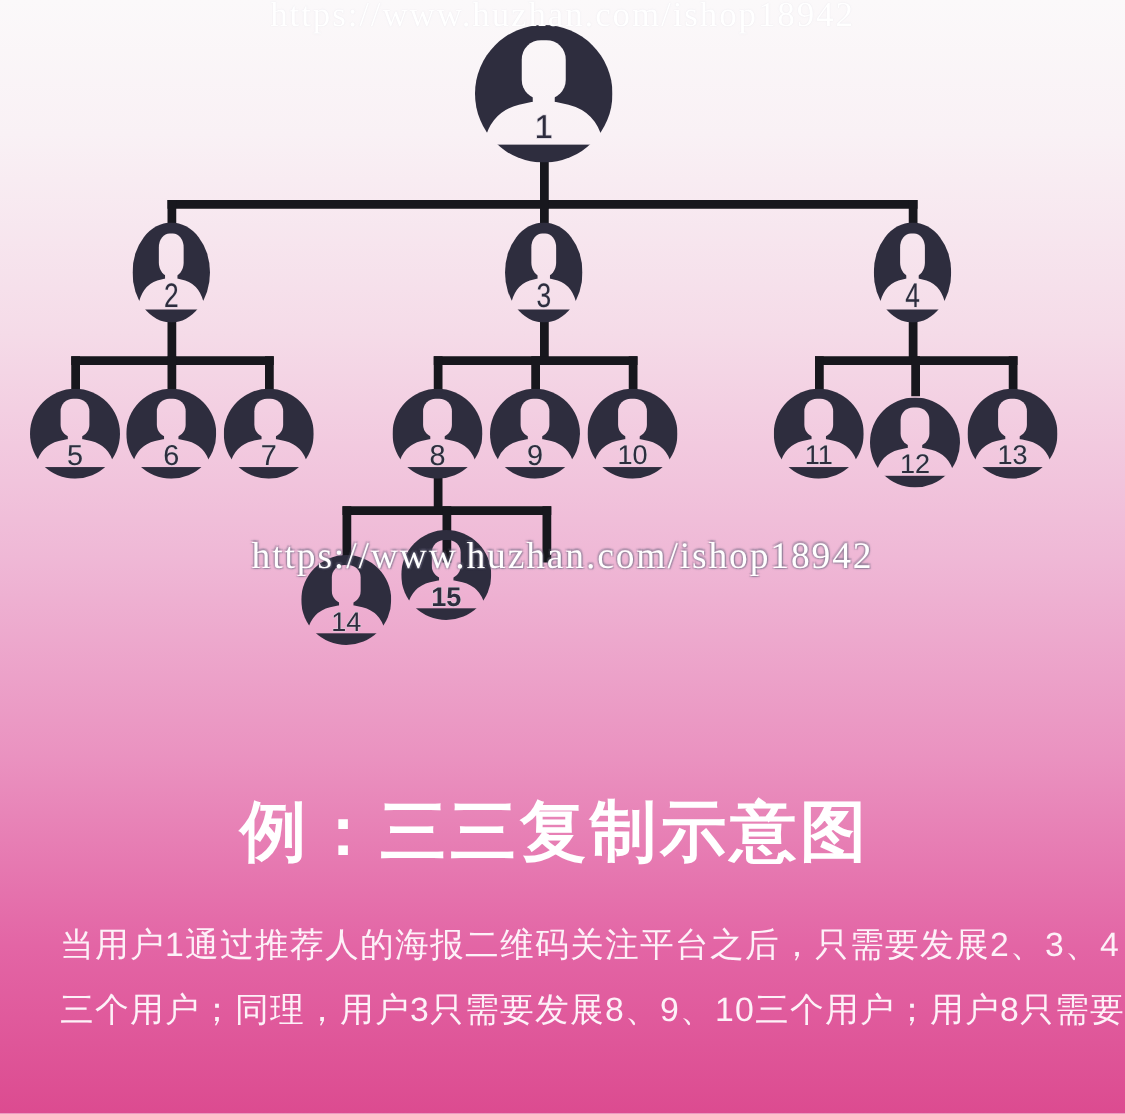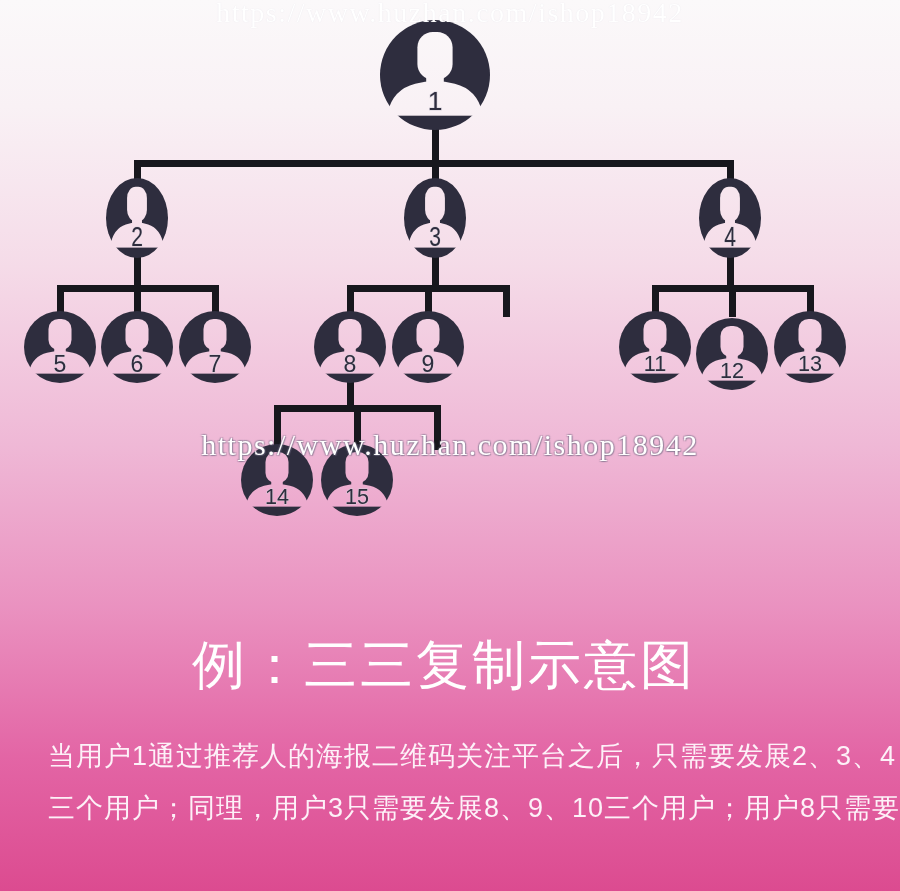--- a/index.html
+++ b/index.html
@@ -21,21 +21,21 @@
     z-index:30;pointer-events:none;
   }
   .watermark.top{top:-3px;font-size:28px;text-shadow:0 0 1px rgba(190,190,205,.35);}
   .watermark.mid{
     top:428px;font-size:30px;
     text-shadow:1px 1px 1px rgba(110,105,130,.55),-1px -1px 1px rgba(110,105,130,.35),
                 1px -1px 1px rgba(110,105,130,.35),-1px 1px 1px rgba(110,105,130,.35);
   }
   .title{
     position:absolute;left:0;right:12px;top:630px;margin:0;
-    text-align:center;color:#ffffff;font-size:53px;font-weight:normal;
+    text-align:center;color:#ffffff;font-size:53px;font-weight:bold;
     letter-spacing:3px;z-index:20;
   }
   .desc{
     position:absolute;left:48px;right:44px;top:730px;
     color:#fdf1f8;font-size:27px;line-height:52px;letter-spacing:1px;
     z-index:20;
   }
   .desc div{white-space:nowrap;}
 </style>
 </head>
@@ -198,20 +198,35 @@
          <rect x="34" y="11" width="32" height="43" rx="14" fill="#000"></rect>
          <rect x="42" y="44" width="16" height="17" fill="#000"></rect>
          <path d="M7,84 Q12,63 32,58 Q41,55.5 50,55.5 Q59,55.5 68,58 Q88,63 93,84 Z" fill="#000"></path>
          <rect x="0" y="79" width="100" height="8" fill="#000"></rect>
        </mask>
      </defs>
      <circle cx="50" cy="50" r="50" fill="#2e2d3e" mask="url(#m9)"></circle>
      <text x="50" y="85" text-anchor="middle" font-size="32" font-family="Liberation Sans, DejaVu Sans, sans-serif" fill="#2e2d3e" stroke="#d8d2dc" stroke-width="1.1" paint-order="stroke">9</text>
    </svg>
       </div>
+      <div class="node" style="left: 470px; top: 311px; width: 72px; height: 72px; z-index: 10;">
+        <svg viewBox="0 0 100 100" preserveAspectRatio="none">
+     <defs>
+       <mask id="m10">
+         <rect x="-2" y="-2" width="104" height="104" fill="#fff"></rect>
+         <rect x="34" y="11" width="32" height="43" rx="14" fill="#000"></rect>
+         <rect x="42" y="44" width="16" height="17" fill="#000"></rect>
+         <path d="M7,84 Q12,63 32,58 Q41,55.5 50,55.5 Q59,55.5 68,58 Q88,63 93,84 Z" fill="#000"></path>
+         <rect x="0" y="79" width="100" height="8" fill="#000"></rect>
+       </mask>
+     </defs>
+     <circle cx="50" cy="50" r="50" fill="#2e2d3e" mask="url(#m10)"></circle>
+     <text x="50" y="84" text-anchor="middle" font-size="30" font-family="Liberation Sans, DejaVu Sans, sans-serif" fill="#2e2d3e" stroke="#d8d2dc" stroke-width="1.1" paint-order="stroke">10</text>
+   </svg>
+      </div>
       <div class="node" style="left: 619px; top: 311px; width: 72px; height: 72px; z-index: 10;">
         <svg viewBox="0 0 100 100" preserveAspectRatio="none">
      <defs>
        <mask id="m11">
          <rect x="-2" y="-2" width="104" height="104" fill="#fff"></rect>
          <rect x="34" y="11" width="32" height="43" rx="14" fill="#000"></rect>
          <rect x="42" y="44" width="16" height="17" fill="#000"></rect>
          <path d="M7,84 Q12,63 32,58 Q41,55.5 50,55.5 Q59,55.5 68,58 Q88,63 93,84 Z" fill="#000"></path>
          <rect x="0" y="79" width="100" height="8" fill="#000"></rect>
        </mask>
@@ -258,21 +273,21 @@
          <rect x="34" y="11" width="32" height="43" rx="14" fill="#000"></rect>
          <rect x="42" y="44" width="16" height="17" fill="#000"></rect>
          <path d="M7,84 Q12,63 32,58 Q41,55.5 50,55.5 Q59,55.5 68,58 Q88,63 93,84 Z" fill="#000"></path>
          <rect x="0" y="79" width="100" height="8" fill="#000"></rect>
        </mask>
      </defs>
      <circle cx="50" cy="50" r="50" fill="#2e2d3e" mask="url(#m14)"></circle>
      <text x="50" y="84" text-anchor="middle" font-size="30" font-family="Liberation Sans, DejaVu Sans, sans-serif" fill="#2e2d3e" stroke="#d8d2dc" stroke-width="1.1" paint-order="stroke">14</text>
    </svg>
       </div>
-      <div class="node" style="left: 321px; top: 444px; width: 72px; height: 72px; z-index: 10;">
+      <div class="node" style="left: 321px; top: 424px; width: 72px; height: 72px; z-index: 10; font-weight: bold;">
         <svg viewBox="0 0 100 100" preserveAspectRatio="none">
      <defs>
        <mask id="m15">
          <rect x="-2" y="-2" width="104" height="104" fill="#fff"></rect>
          <rect x="34" y="11" width="32" height="43" rx="14" fill="#000"></rect>
          <rect x="42" y="44" width="16" height="17" fill="#000"></rect>
          <path d="M7,84 Q12,63 32,58 Q41,55.5 50,55.5 Q59,55.5 68,58 Q88,63 93,84 Z" fill="#000"></path>
          <rect x="0" y="79" width="100" height="8" fill="#000"></rect>
        </mask>
      </defs>

